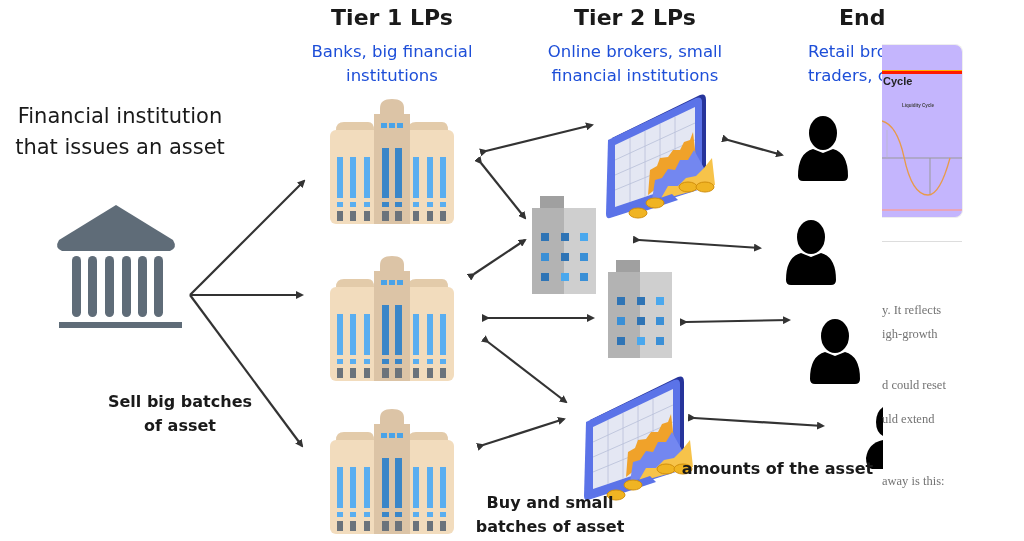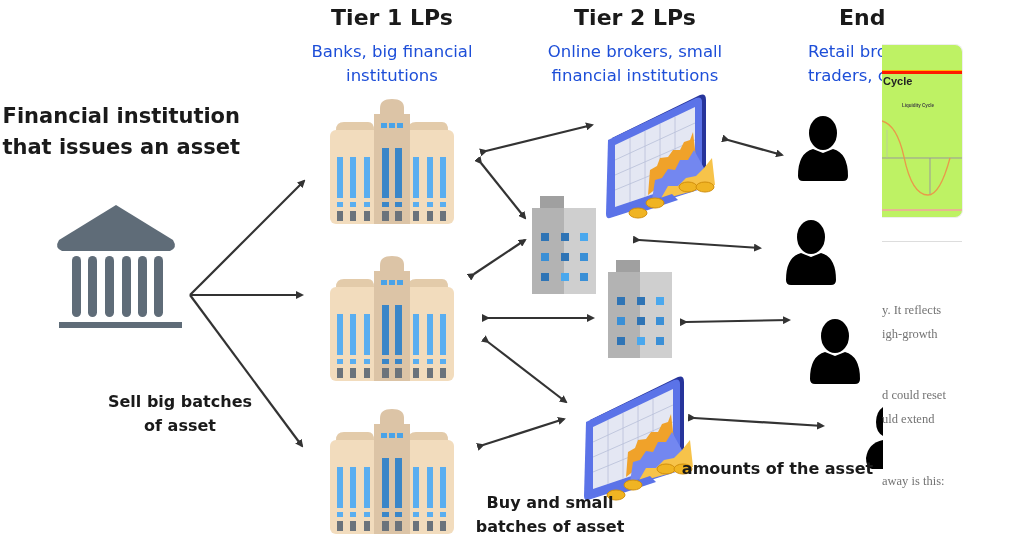--- a/index.html
+++ b/index.html
@@ -1,23 +1,23 @@
 <!DOCTYPE html>
 <html><head>
 <meta charset="utf-8">
 <style>
   html, body { margin:0; padding:0; background:#ffffff; }
   body { width:1024px; height:541px; position:relative; overflow:hidden; font-family:"DejaVu Sans", sans-serif; color:#1a1a1a; }
   .abs { position:absolute; }
   .title { font-weight:bold; font-size:22px; text-align:center; white-space:nowrap; }
   .sub { font-size:16.5px; text-align:center; line-height:24px; color:#1d4ed8; }
   .lbl { font-weight:bold; font-size:16px; text-align:center; line-height:24px; color:#1a1a1a; }
-  .issuer-title { font-weight:bold; font-size:21px; line-height:31px; text-align:right; }
+  .issuer-title { font-weight:normal; font-size:21px; line-height:31px; text-align:center; }
   svg.layer { position:absolute; left:0; top:0; }
-  .card { position:absolute; left:882px; top:44px; width:80px; height:172px; background:#bef264; border:1px solid #eee; border-left:none; border-radius:0 8px 8px 0; overflow:hidden; }
+  .card { position:absolute; left:882px; top:44px; width:80px; height:172px; background:#c4b5fd; border:1px solid #eee; border-left:none; border-radius:0 8px 8px 0; overflow:hidden; }
   .card-title { position:absolute; left:1px; top:30px; font-weight:bold; font-size:11px; color:#222; font-family:"Liberation Sans", sans-serif; }
   .card-caption { position:absolute; left:20px; top:58px; font-size:4.5px; font-weight:bold; color:#444; font-family:"Liberation Sans", sans-serif; }
   .overlay-text { position:absolute; left:882px; font-size:12.5px; color:#737373; font-family:Liberation Serif, serif; white-space:nowrap; }
   .white-mask { position:absolute; background:#fff; }
 </style>
 </head>
 <body>
 
 <svg class="layer" width="1024" height="541">
   <defs>
@@ -202,15 +202,15 @@
     <line x1="5" y1="85" x2="5" y2="113" stroke="#bbb" stroke-width="0.6"></line>
     <path d="M0,76 Q15,80 22,112 Q30,150 46,150 Q58,150 68,113" fill="none" stroke="#e89a4a" stroke-width="1.3"></path>
     <line x1="0" y1="165" x2="80" y2="165" stroke="#f5a0a0" stroke-width="1.5"></line>
   </svg>
 </div>
 <div style="position:absolute; left:882px; top:241px; width:80px; height:1px; background:#ddd;"></div>
 
 <div class="white-mask" style="left:883px; top:290px; width:141px; height:210px;"></div>
 <div class="overlay-text" style="top:303px;">y. It reflects</div>
 <div class="overlay-text" style="top:327px;">igh-growth</div>
-<div class="overlay-text" style="top:388px;">d could reset</div>
+<div class="overlay-text" style="top:378px;">d could reset</div>
 <div class="overlay-text" style="top:412px;">uld extend</div>
 <div class="overlay-text" style="top:474px;">away is this:</div>
 
 </body></html>

